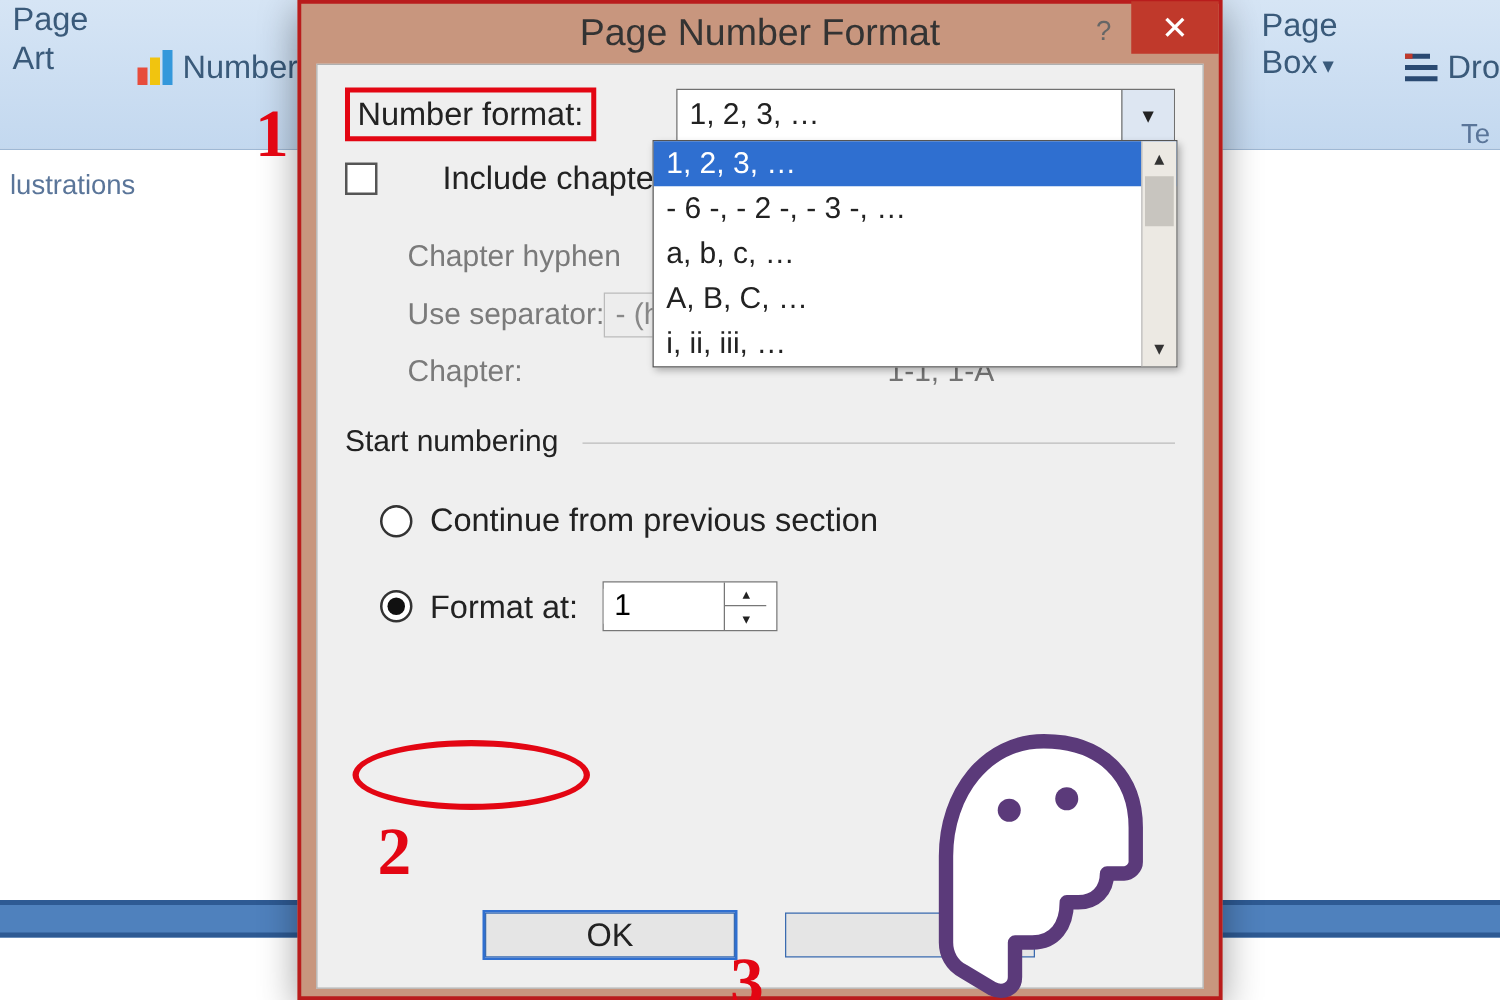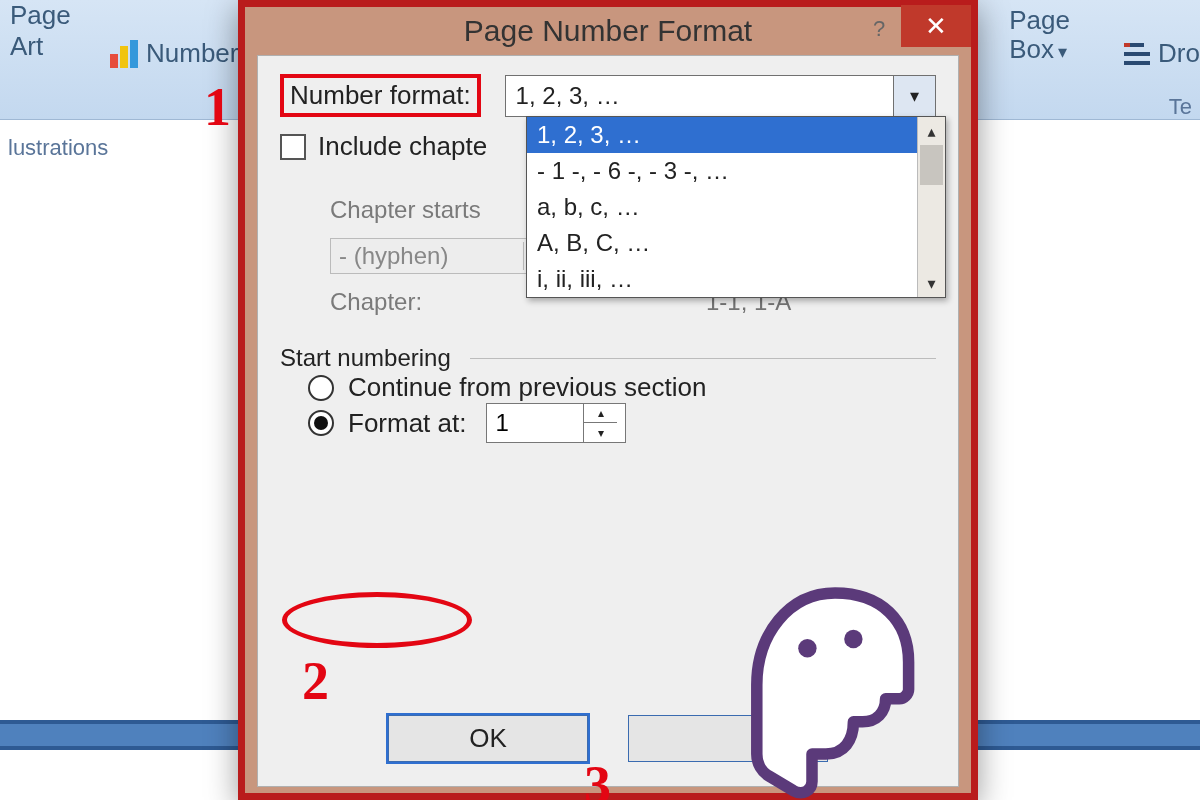--- a/index.html
+++ b/index.html
@@ -53,21 +53,21 @@
     border-bottom: 4px solid #2e5a93;
   }
 
   .dlg {
     position: absolute;
     left: 238px;
     top: 0;
     width: 740px;
     height: 800px;
     background: #c8967e;
-    border: 7px solid #b91c1c;
+    border: 3px solid #b91c1c;
     box-shadow: 0 8px 30px rgba(0,0,0,.4);
     z-index: 10;
   }
   .dlg-title {
     height: 48px;
     display: flex;
     align-items: center;
     justify-content: center;
     position: relative;
     color: #333;
@@ -87,21 +87,21 @@
     font-size: 26px;
   }
   .dlg-body {
     position: absolute;
     left: 12px; right: 12px; top: 48px; bottom: 6px;
     background: #efefef;
     border: 1px solid #b0b0b0;
     padding: 18px 22px;
     color: #222;
   }
-  .row { display: flex; align-items: center; margin-bottom: 10px; }
+  .row { display: flex; align-items: center; margin-bottom: 10px; gap: 40px; }
   .lbl-nf { border: 4px solid #e30613; padding: 2px 6px; font-size: 26px; }
   .combo {
     margin-left: 24px;
     flex: 1;
     height: 42px;
     border: 1px solid #707070;
     background: #fff;
     display: flex; align-items: center; justify-content: space-between;
     padding: 0 0 0 10px;
     font-size: 24px;
@@ -136,31 +136,31 @@
   .chk { width: 26px; height: 26px; border: 2px solid #555; margin-right: 12px; background:#fff; }
   .sub { margin-left: 50px; color: #7a7a7a; font-size: 24px; display:flex; align-items:center; margin-top:14px;}
   .sub .val { margin-left: auto; width: 230px; color:#737373; }
   .sub .dis-combo { display:flex; border:1px solid #bbb; background:#ededed; height:36px; align-items:center; padding:0 8px; width:230px; justify-content:space-between; color:#888;}
   .sub .dis-combo .arrow2 { width:28px; text-align:center; border-left:1px solid #bbb; color:#999;}
 
   .fieldset-label { margin-top: 28px; font-size: 24px; color:#222; position:relative; }
   .fieldset-label::after {
     content:""; position:absolute; left: 190px; right:0; top:50%; height:1px; background:#bcbcbc;
   }
-  .radio-row { display:flex; align-items:center; margin-top:0; margin-left:28px; font-size:26px;}
+  .radio-row { display:flex; align-items:center; margin-top:33px; margin-left:28px; font-size:26px;}
   .radio { width:26px; height:26px; border:2px solid #333; border-radius:50%; margin-right:14px; position:relative; background:#fff;}
   .radio.checked::after { content:""; position:absolute; left:4px; top:4px; right:4px; bottom:4px; background:#111; border-radius:50%; }
   .spin { margin-left: 20px; width: 140px; height:40px; border:1px solid #777; background:#fff; display:flex; align-items:center; }
   .spin input { border:none; width:96px; font-size:24px; padding:0 8px; outline:none;}
   .spin .steps { width:34px; display:flex; flex-direction:column; border-left:1px solid #777;}
   .spin .steps span { height:19px; display:flex; align-items:center; justify-content:center; font-size:12px; border-bottom:1px solid #777;}
   .spin .steps span:last-child{border-bottom:none;}
 
   .btns { position:absolute; bottom:24px; left:0; right:0; display:flex; justify-content:center; gap:40px;}
-  .btn { width: 200px; height: 47px; background:#e5e5e5; border:1px solid #3a6bb0; font-size:26px; display:flex; align-items:center; justify-content:center; }
+  .btn { width: 200px; height: 36px; background:#e5e5e5; border:1px solid #3a6bb0; font-size:26px; display:flex; align-items:center; justify-content:center; }
   .btn.ok { outline: 2px solid #2f6fd0; }
 
   
   .anno { position:absolute; z-index:50; color:#e30613; font-family: "Times New Roman", serif; font-weight:bold; font-size:54px; pointer-events:none;}
   .anno1 { left: 204px; top: 76px; }
   .anno2 { left: 302px; top: 650px; }
   .anno3 { left: 584px; top: 754px; }
   .ellipse2 {
     position:absolute; z-index:40;
     left: 282px; top: 592px;
@@ -225,40 +225,41 @@
         <span>Number format:</span>
       </span>
       <div class="combo">
         <span>1, 2, 3, …</span>
         <span class="arrow">▾</span>
       </div>
     </div>
 
     <div class="dropdown">
       <div class="opt sel">1, 2, 3, …</div>
-      <div class="opt">- 1 -, - 6 -, - 3 -, …</div>
+      <div class="opt">- 6 -, - 2 -, - 3 -, …</div>
       <div class="opt">a, b, c, …</div>
       <div class="opt">A, B, C, …</div>
       <div class="opt">i, ii, iii, …</div>
       <div class="scroll">
         <div class="sbtn">▴</div>
         <div class="thumb"></div>
         <div class="sbtn">▾</div>
       </div>
     </div>
 
     <div class="row" style="margin-top:14px;">
       <span class="chk"></span>
       <span style="font-size:26px;">Include chapte</span>
     </div>
 
     <div class="sub" style="margin-top:34px;">
-      <span>Chapter starts</span>
+      <span>Chapter hyphen</span>
     </div>
     <div class="sub">
+      <span>Use separator:</span>
       <span class="dis-combo">
         <span>-  (hyphen)</span>
           <span class="arrow2">▾</span>
       </span>
     </div>
     <div class="sub">
       <span>Chapter:</span>
       <span class="val">1-1, 1-A</span>
     </div>
 

